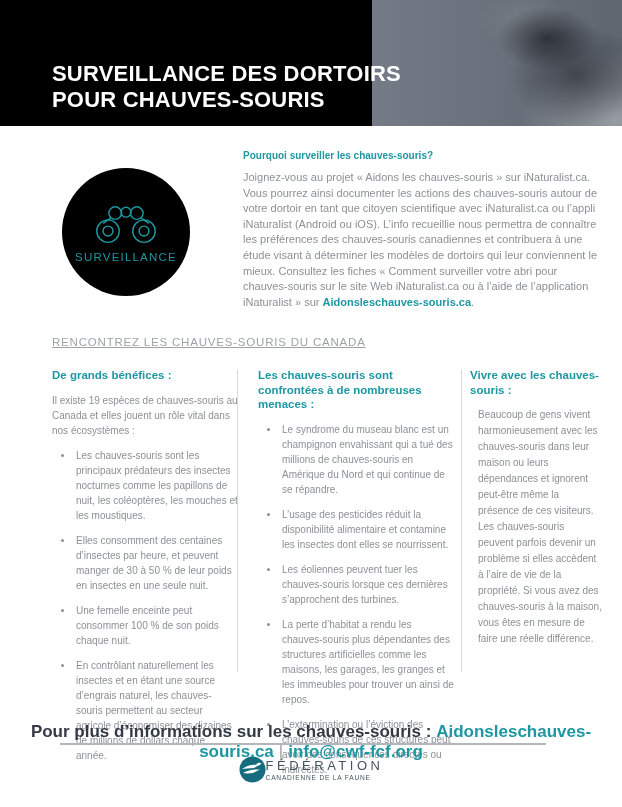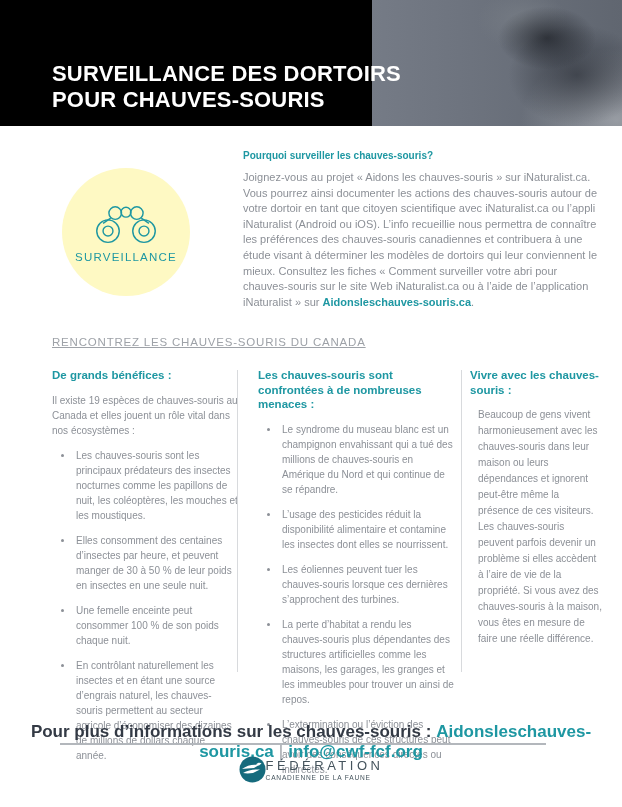--- a/index.html
+++ b/index.html
@@ -26,21 +26,21 @@
   }
   .banner-title{
     position:absolute;left:52px;bottom:13px;margin:0;
     color:#ffffff;font-size:22px;font-weight:bold;line-height:1.18;
     letter-spacing:0.2px;
   }
   .banner-title span{display:block;}
   
   .badge{
     position:absolute;left:62px;top:168px;width:128px;height:128px;
-    border-radius:50%;background:#fef9c3;
+    border-radius:50%;background:#000000;
     display:flex;flex-direction:column;align-items:center;justify-content:center;
   }
   .badge svg{display:block;margin-bottom:6px;}
   .badge-label{
     color:#1E97A2;font-size:11.5px;letter-spacing:1.2px;font-weight:normal;
   }
   
   .intro{position:absolute;left:243px;top:150px;width:358px;}
   .intro h2{
     margin:0 0 9px 0;color:#1E97A2;font-size:10px;font-weight:bold;

